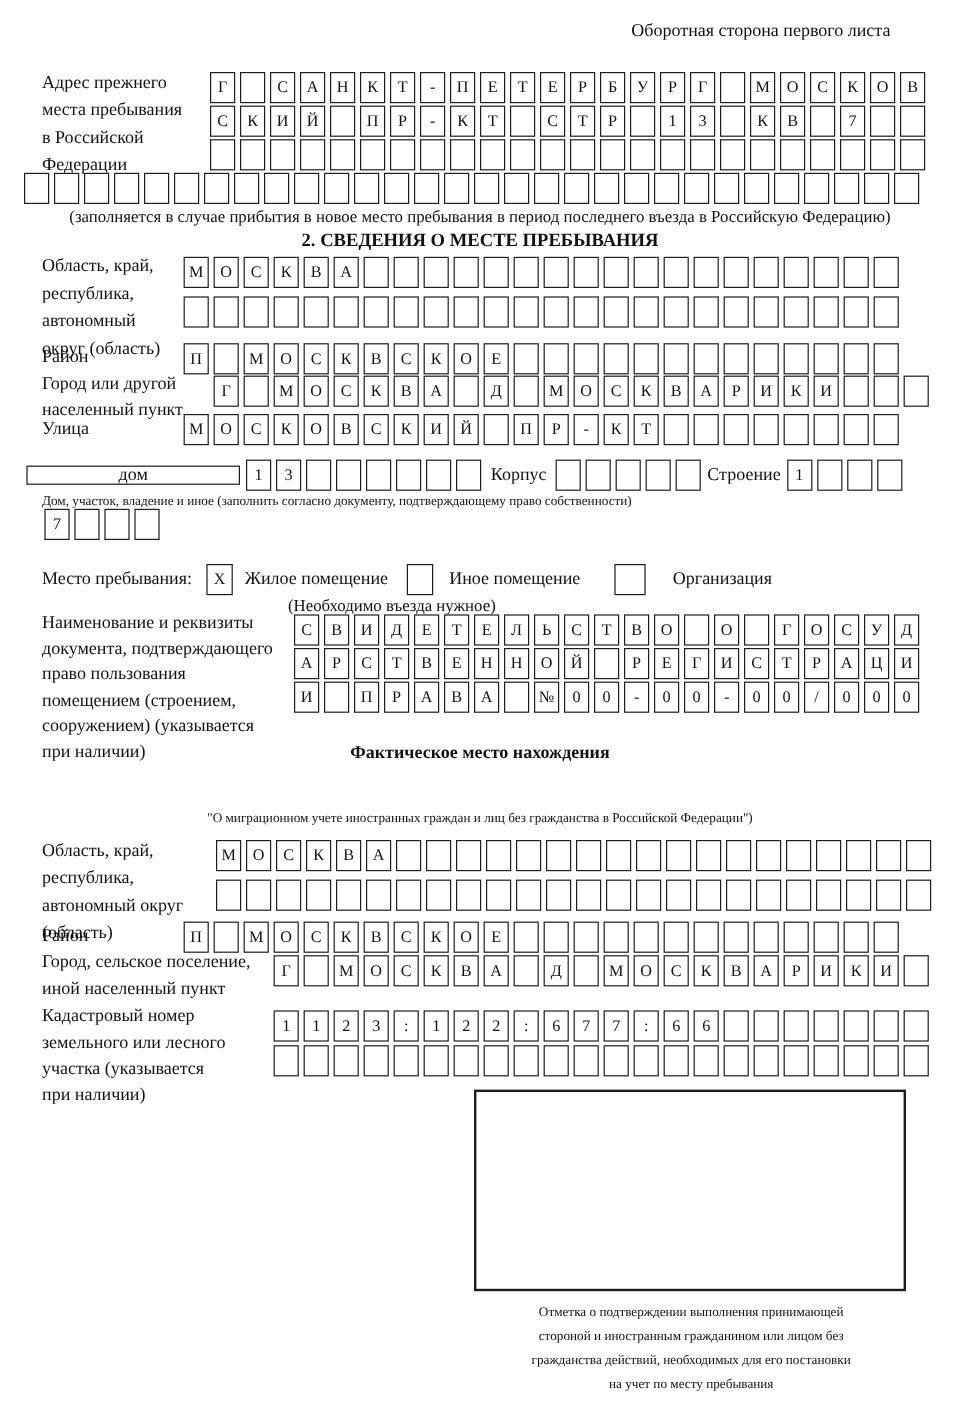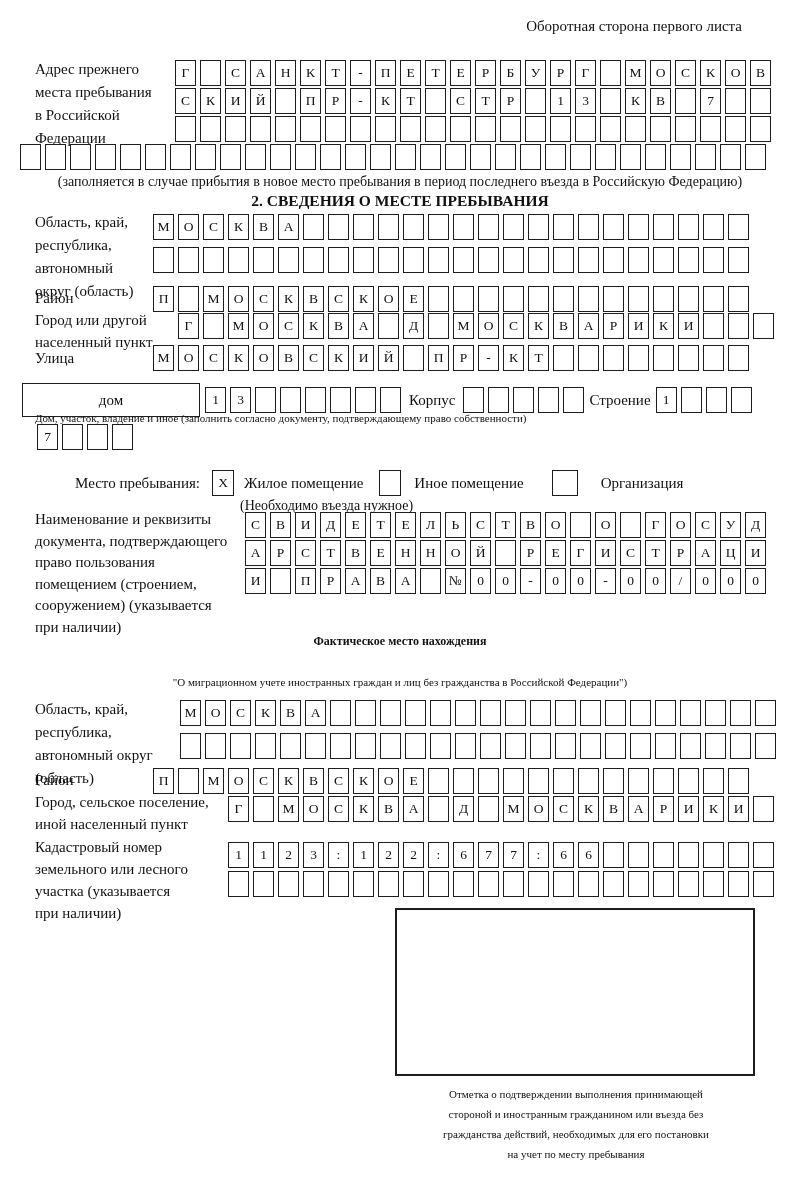--- a/index.html
+++ b/index.html
@@ -14,21 +14,21 @@
   .boxrow{display:flex;gap:4px;}
   .rowstack .boxrow{margin-bottom:2px;}
   .rowstack.g7 .boxrow{margin-bottom:7px;}
   .rowstack.g3 .boxrow{margin-bottom:3px;}
   .cb{
     flex:none;box-sizing:border-box;width:21px;height:26px;
     border:1.5px solid #1d1d1d;display:flex;align-items:center;justify-content:center;
     font-size:13.5px;background:#fff;
   }
   .wide-cell{
-    box-sizing:border-box;height:34px;border:1.5px solid #1d1d1d;
+    box-sizing:border-box;height:16px;border:1.5px solid #1d1d1d;
     display:flex;align-items:center;justify-content:center;font-size:15px;flex:none;background:#fff;
   }
   .hrow{display:flex;align-items:center;}
   .inline-label{font-size:15px;flex:none;}
   .cap{font-size:14px;}
   .cap14{font-size:11px;}
   .center{left:0;width:800px;text-align:center;}
   .title{font-weight:bold;font-size:15.5px;}
   .res-cb{width:22px;}
   .confirm-box{box-sizing:border-box;border:2px solid #1d1d1d;background:#fff;}
@@ -336,21 +336,21 @@
 
   <div class="abs hrow" style="left:30px;top:424px;">
     <div class="boxrow" style="margin-left:7px;">
         <span class="cb">7</span>
         <span class="cb"></span>
         <span class="cb"></span>
         <span class="cb"></span>
       </div>
   </div>
 
-  <div class="abs hrow" style="left:35px;top:470px;margin-left:40px;">
+  <div class="abs hrow" style="left:35px;top:470px;">
     <span>Место пребывания:</span>
     <span class="cb res-cb" style="margin-left:12px;">X</span>
     <span style="margin-left:10px;">Жилое помещение</span>
     <span class="cb res-cb" style="margin-left:16px;"></span>
     <span style="margin-left:13px;">Иное помещение</span>
     <span class="cb res-cb" style="margin-left:28px;width:26px;"></span>
     <span style="margin-left:23px;">Организация</span>
   </div>
   <div class="abs cap" style="left:240px;top:498px;">(Необходимо въезда нужное)</div>
 
@@ -425,21 +425,21 @@
         <span class="cb">-</span>
         <span class="cb">0</span>
         <span class="cb">0</span>
         <span class="cb">/</span>
         <span class="cb">0</span>
         <span class="cb">0</span>
         <span class="cb">0</span>
       </div>
   </div>
 
-  <div class="abs center title" style="top:634px;font-size:12px;">Фактическое место нахождения</div>
+  <div class="abs center title" style="top:620px;font-size:15px;">Фактическое место нахождения</div>
   <div class="abs center cap14" style="top:676px;">"О миграционном учете иностранных граждан и лиц без гражданства в Российской Федерации")</div>
 
   <div class="abs label" style="left:35px;top:698px;">Область, край,
 республика,
 автономный округ
 (область)</div>
   <div class="abs rowstack g7" style="left:180px;top:700px;">
     <div class="boxrow">
         <span class="cb">М</span>
         <span class="cb">О</span>
@@ -599,17 +599,17 @@
         <span class="cb"></span>
         <span class="cb"></span>
         <span class="cb"></span>
         <span class="cb"></span>
         <span class="cb"></span>
       </div>
   </div>
 
   <div class="abs confirm-box" style="left:395px;top:908px;width:360px;height:168px;"></div>
   <div class="abs cap14" style="left:385px;top:1084px;width:382px;text-align:center;line-height:20px;white-space:pre-line;">Отметка о подтверждении выполнения принимающей
-стороной и иностранным гражданином или въезда без
+стороной и иностранным гражданином или лицом без
 гражданства действий, необходимых для его постановки
 на учет по месту пребывания</div>
 
 </div>
 
 </body></html>

